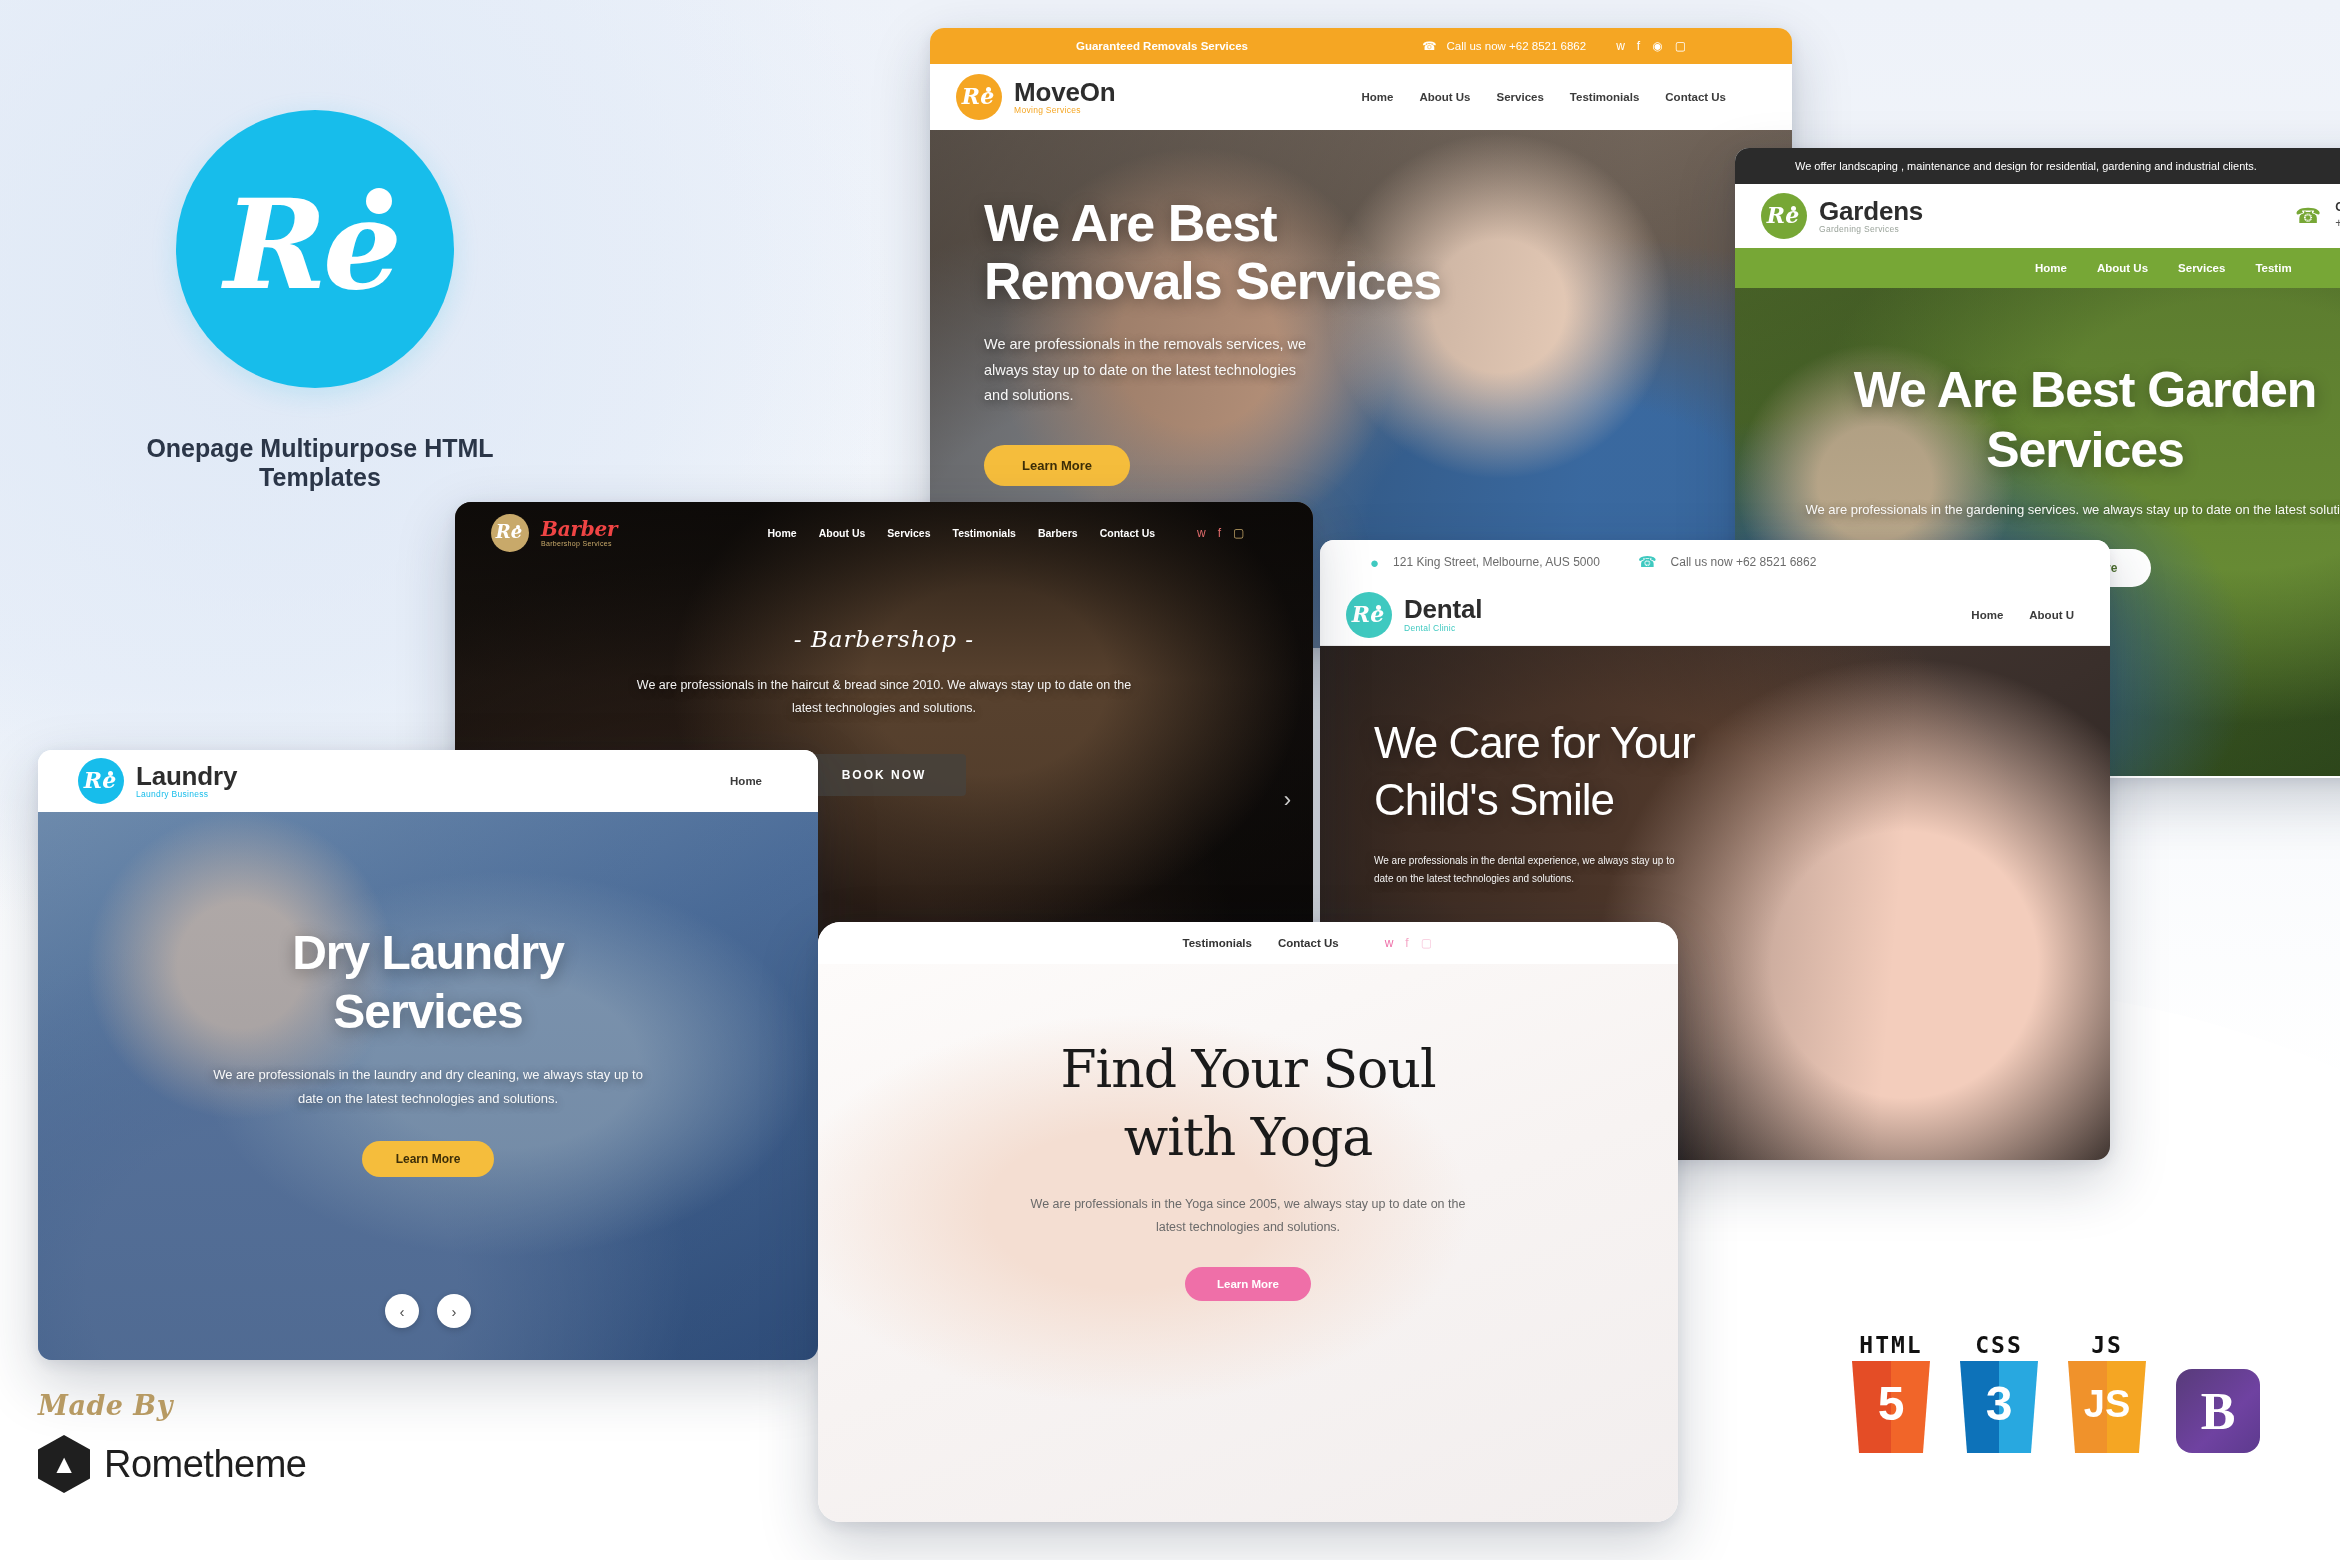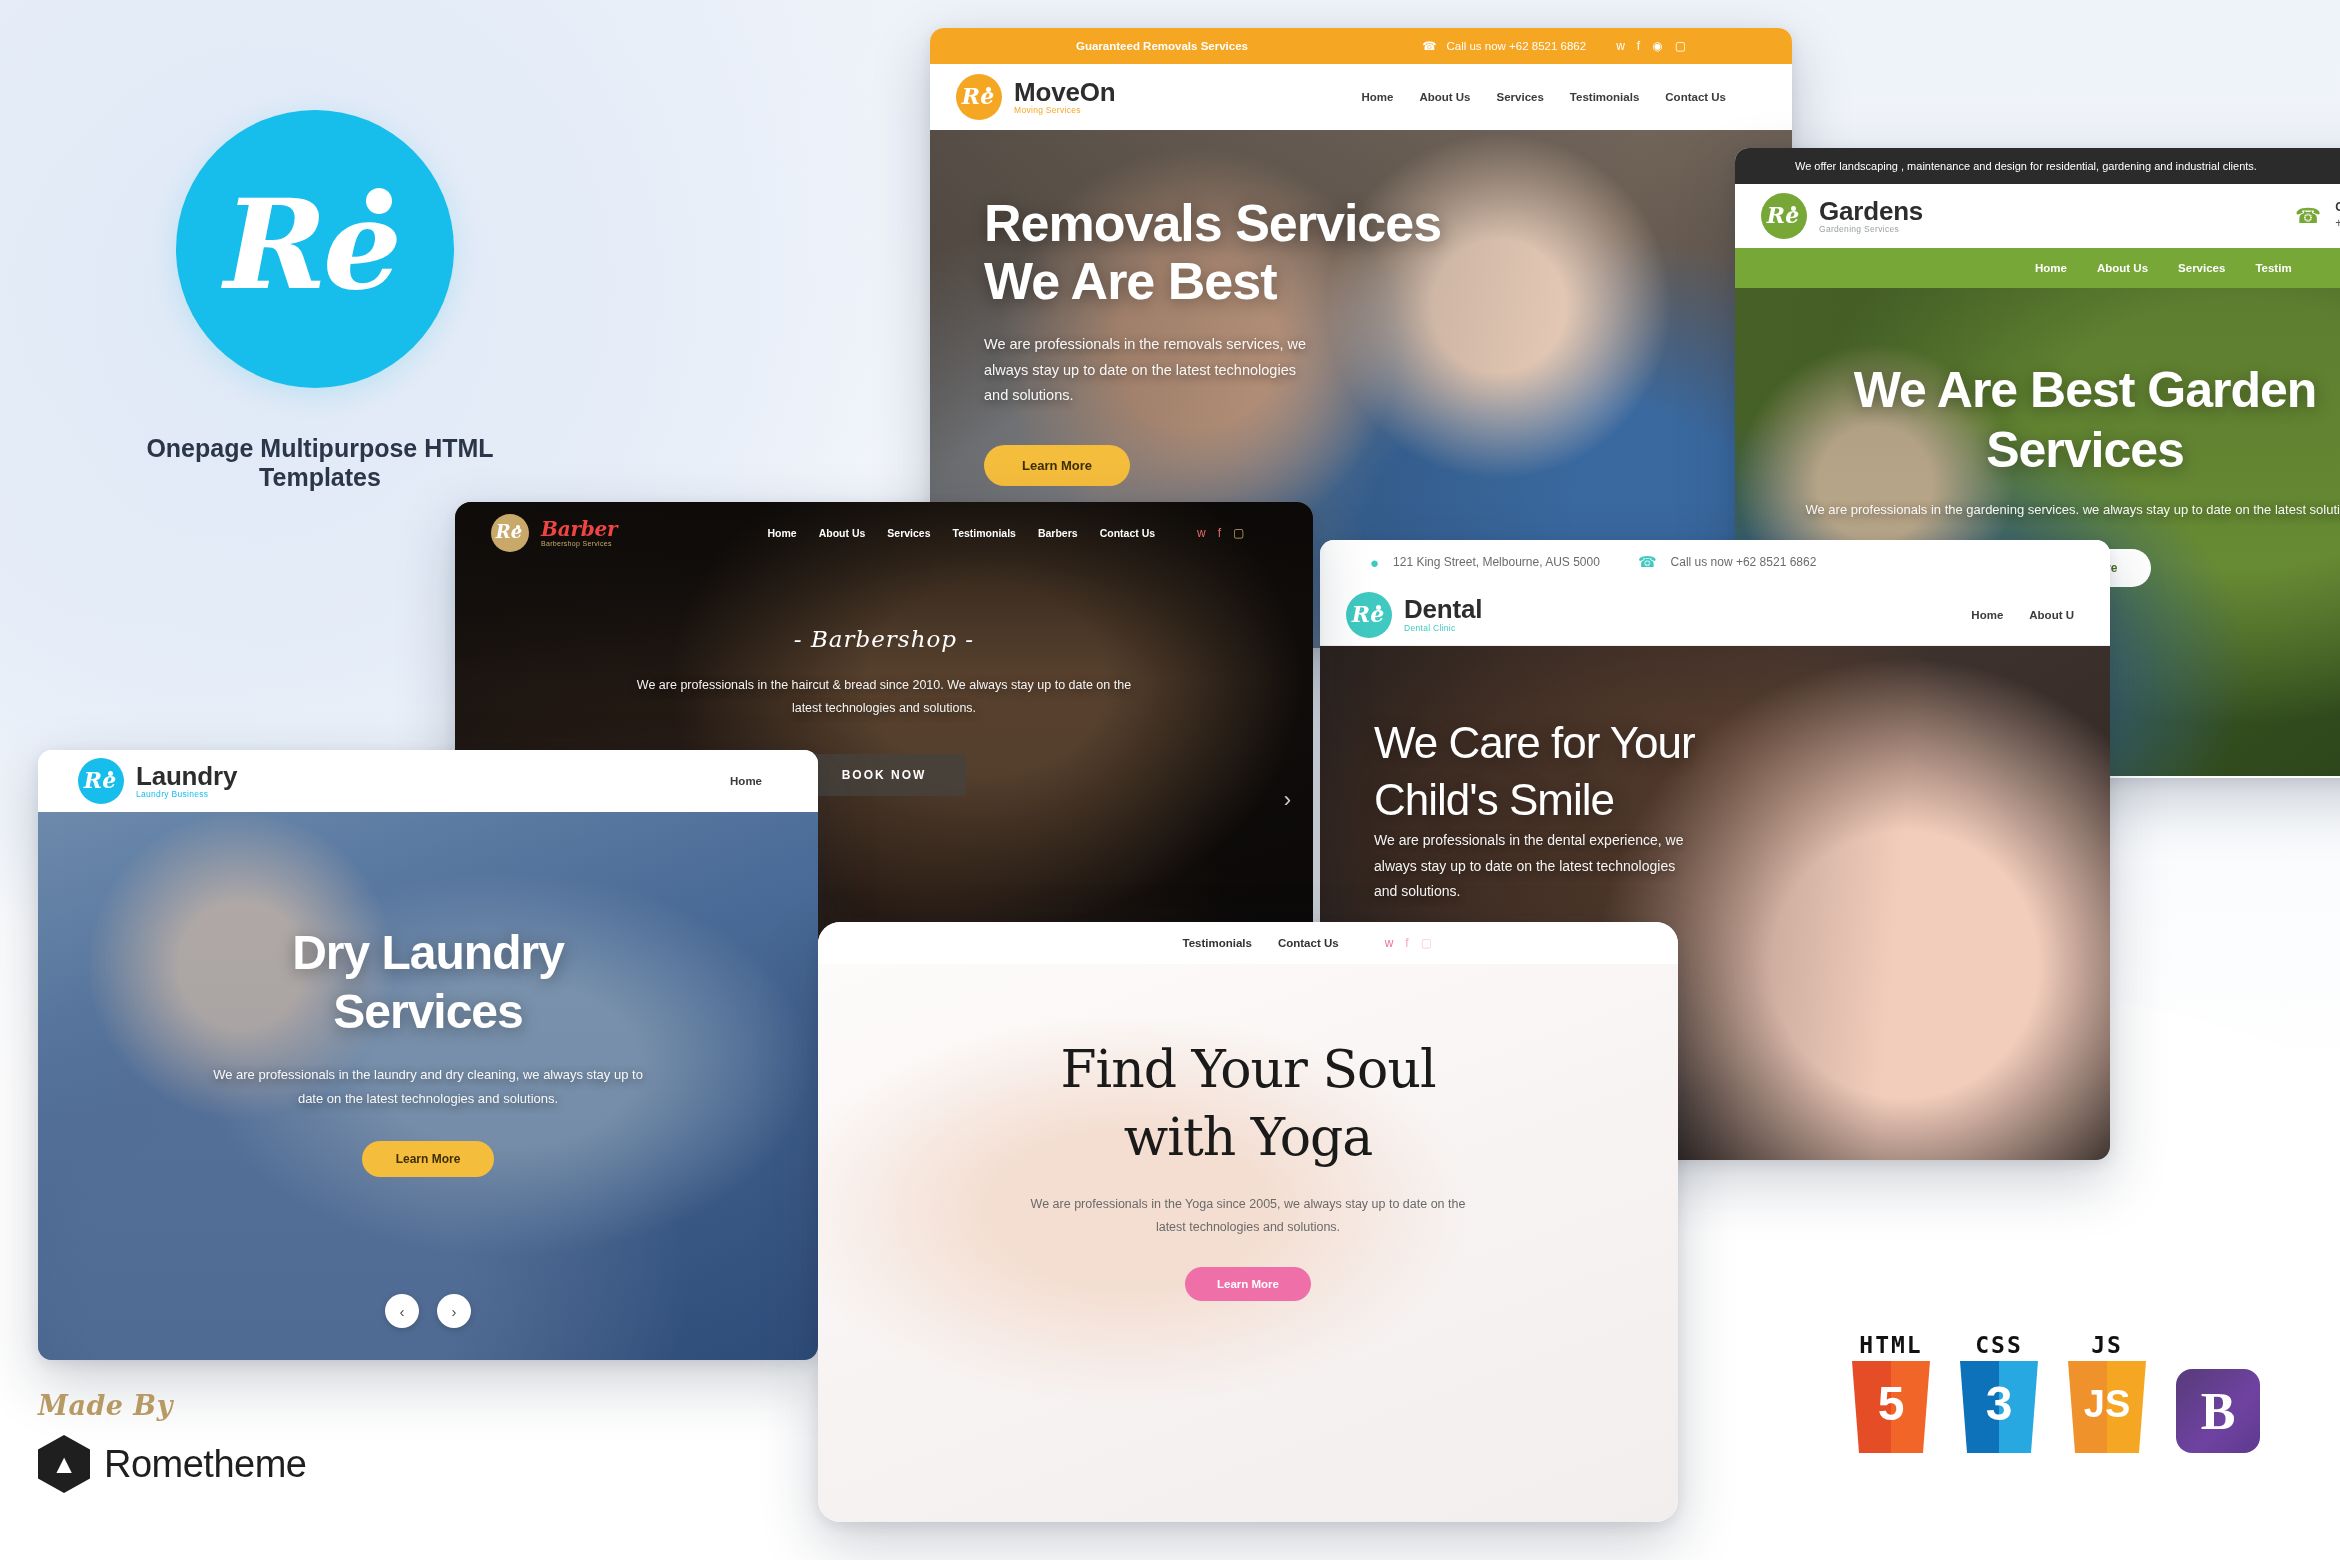--- a/index.html
+++ b/index.html
@@ -288,22 +288,22 @@
         <a href="#">About Us</a>
         <a href="#">Services</a>
         <a href="#">Testimonials</a>
         <a href="#">Contact Us</a>
       </div>
     </div>
     <div class="hero">
       <div class="photo ph-couple"></div>
       <div class="scrim" style="background:linear-gradient(100deg,rgba(20,18,16,.46) 0%,rgba(20,18,16,.22) 48%,rgba(20,18,16,.06) 75%)"></div>
       <div class="inner" style="padding-top:64px">
+        <h1 style="font-size:52px;line-height:1.12">We Are Best</h1>
         <h1 style="font-size:52px;line-height:1.12">Removals Services</h1>
-        <h1 style="font-size:52px;line-height:1.12">We Are Best</h1>
         <p style="font-size:14.5px;line-height:1.75;max-width:340px;margin-top:22px">We are professionals in the removals services, we always stay up to date on the latest technologies and solutions.</p>
         <a class="btn" href="#" style="background:#F5BD3C;color:#3c2e08;font-size:13px;padding:13px 38px;margin-top:36px;text-decoration:none">Learn More</a>
       </div>
     </div>
   </div>
 
   <div class="card" id="card-gardens">
     <div class="topbar">
       <span style="margin-left:34px;font-size:11px">We offer landscaping , maintenance and design for residential, gardening and industrial clients.</span>
     </div>
@@ -366,21 +366,21 @@
         <a href="#">Home</a>
         <a href="#">About U</a>
       </div>
     </div>
     <div class="hero">
       <div class="photo ph-child"></div>
       <div class="scrim" style="background:linear-gradient(95deg,rgba(18,16,16,.62) 0%,rgba(18,16,16,.30) 45%,rgba(18,16,16,0) 72%)"></div>
       <div class="inner" style="padding-top:68px">
         <h1 style="font-size:44px;line-height:1.3;font-weight:400">We Care for Your</h1>
         <h1 style="font-size:44px;line-height:1.3;font-weight:400">Child's Smile</h1>
-        <p style="font-size:14px;line-height:1.8;max-width:320px;">We are professionals in the dental experience, we always stay up to date on the latest technologies and solutions.</p>
+        <p style="font-size:10px;line-height:1.8;max-width:320px;margin-top:24px">We are professionals in the dental experience, we always stay up to date on the latest technologies and solutions.</p>
       </div>
     </div>
   </div>
 
   <div class="card" id="card-barber">
     <div class="hero">
       <div class="photo ph-barber"></div>
       <div class="scrim" style="background:linear-gradient(180deg,rgba(6,5,4,.78) 0%,rgba(6,5,4,.45) 30%,rgba(6,5,4,.55) 100%)"></div>
 
       <div class="navbar" style="background:transparent;position:relative;height:62px;padding-left:36px">

